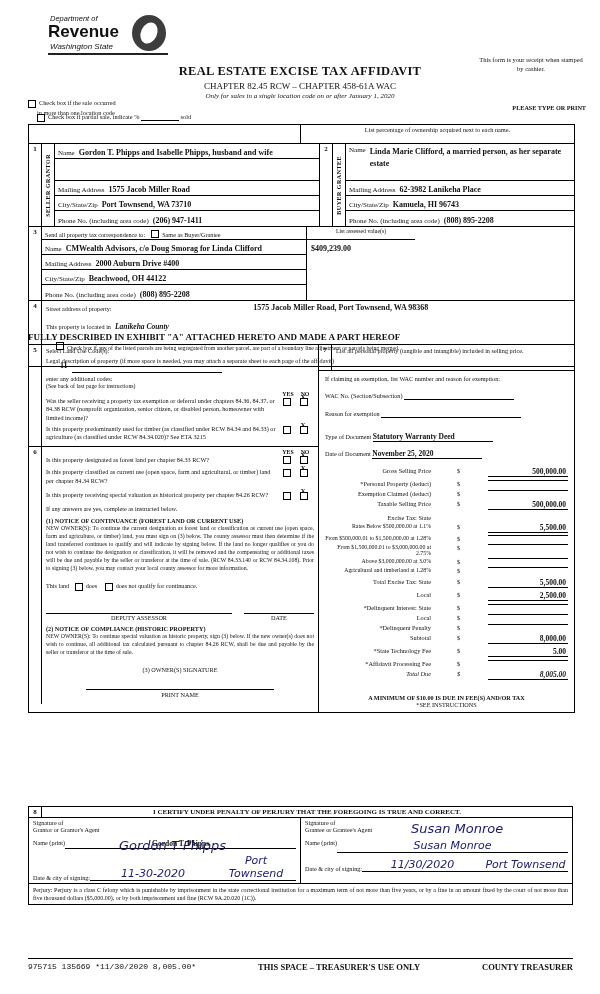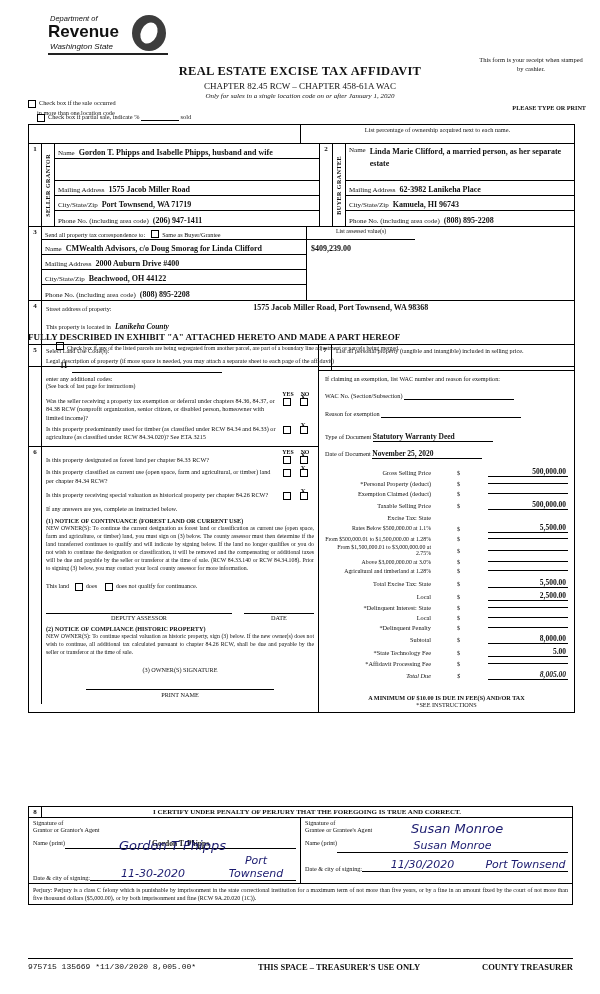--- a/index.html
+++ b/index.html
@@ -40,21 +40,21 @@
   .topline{font-size:6.3px;padding:1px 3px;}
   
   .sec3L{width:265px;box-sizing:border-box;border-right:1px solid #000;}
   .sec3R{flex:1;box-sizing:border-box;}
   .sm{font-size:6.2px;}
   .xs{font-size:5.8px;}
   .qrow{display:flex;font-size:6.2px;line-height:1.35;padding:2px 4px;}
   .qtext{flex:1;padding-right:4px;}
   .ybox{width:16px;text-align:center;}
   .nbox{width:18px;text-align:center;}
-  .money{display:flex;font-size:6.3px;align-items:center;gap:23px;}
+  .money{display:flex;font-size:6.3px;align-items:flex-start;gap:23px;}
   .money .m1{flex:1;text-align:right;padding-right:3px;}
   .money .m2{width:8px;}
   .money .m3{width:78px;border-bottom:1px solid #000;text-align:right;font-size:7.5px;font-weight:bold;padding-right:2px;}
   .hand{font-family:"DejaVu Sans",sans-serif;font-style:italic;font-size:13px;color:#1a1a6e;}
   .hand2{font-family:"DejaVu Sans",sans-serif;font-style:italic;font-size:11px;color:#1a1a6e;}
   .bottombar{position:absolute;left:28px;bottom:22px;width:545px;border-top:1.5px solid #000;padding-top:3px;display:flex;justify-content:space-between;font-size:8.5px;}
   .mono{font-family:"Liberation Mono",monospace;font-size:8px;}
 </style>
 </head>
 <body>
@@ -106,21 +106,21 @@
           </div>
         <div class="line" style="height:22px">
             <span>&nbsp;</span>
           </div>
         <div class="line">
             <span class="lbl">Mailing Address</span>
             <span class="val">1575 Jacob Miller Road</span>
           </div>
         <div class="line">
             <span class="lbl">City/State/Zip</span>
-            <span class="val">Port Townsend, WA 71719</span>
+            <span class="val">Port Townsend, WA 73710</span>
           </div>
         <div class="line">
             <span class="lbl">Phone No. (including area code)</span>
             <span class="val">(206) 947-1411</span>
           </div>
       </div>
       <div class="numcell">2</div>
       <div class="sidelabel">
           <span class="vert">BUYER GRANTEE</span>
         </div>

